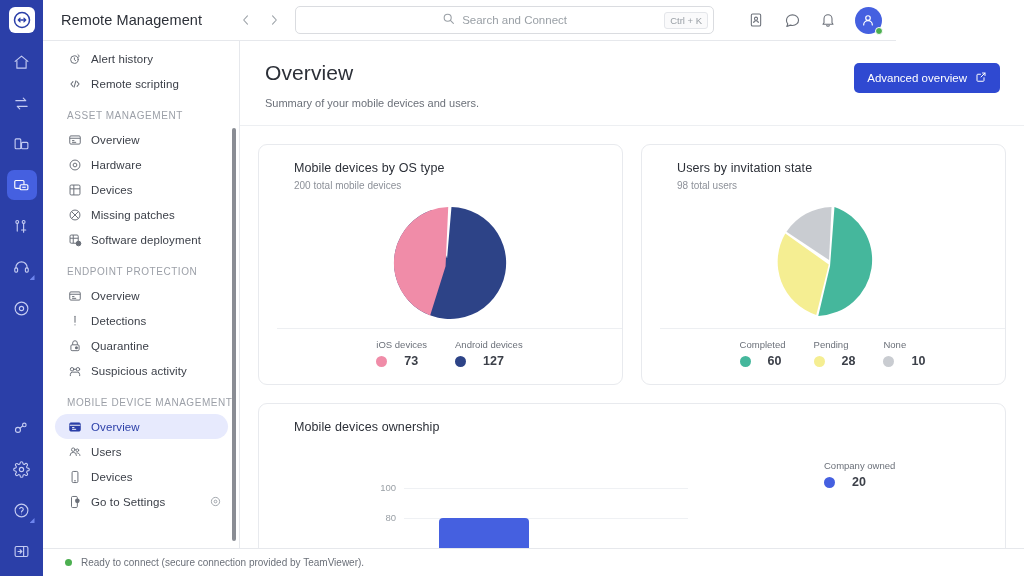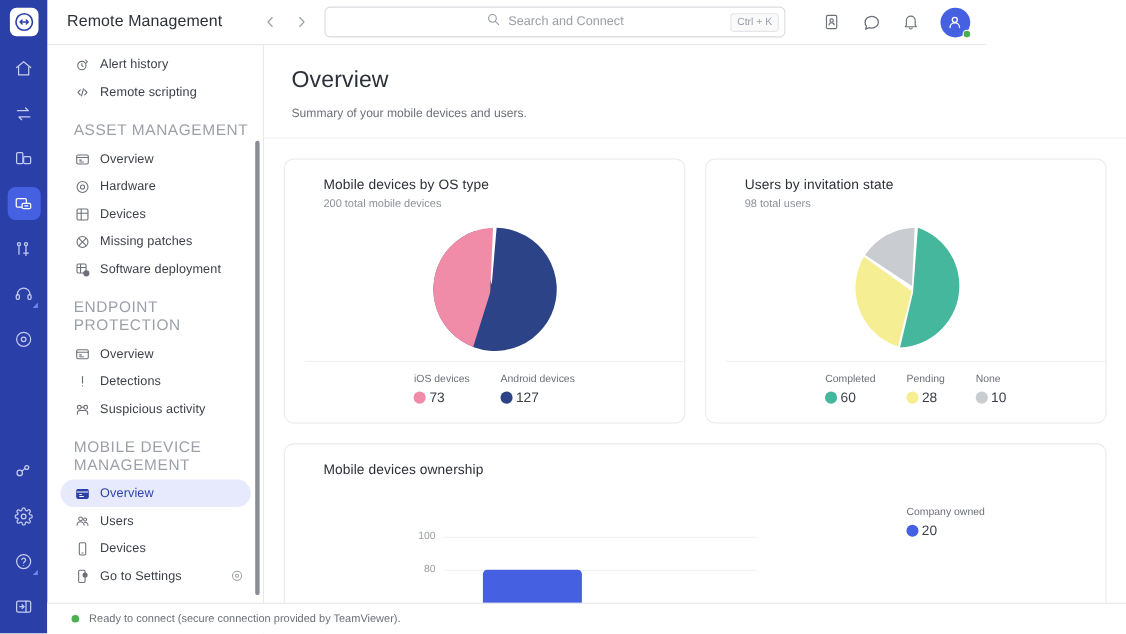--- a/index.html
+++ b/index.html
@@ -50,21 +50,21 @@
     display: flex; flex-direction: column;
     overflow: hidden;
   }
   .sidebar-scroll {
     padding-top: 46px;
     flex: 1 1 auto;
     overflow: hidden;
     position: relative;
   }
   .nav-group-label {
-    font-size: 14px; letter-spacing: 0.55px;
+    font-size: 10px; letter-spacing: 0.55px;
     color: #9CA0A8; text-transform: uppercase;
     padding: 14px 0 6px 24px;
     font-weight: 400;
   }
   .nav-item {
     display: flex; align-items: center;
     height: 25px; margin: 0 11px 0 12px;
     padding-left: 12px; border-radius: 13px;
     cursor: pointer; position: relative;
   }
@@ -185,21 +185,21 @@
     display: flex; justify-content: center; align-items: center;
     height: 131px; margin-top: 6px;
   }
   .pie-sep { border-top: 1px solid #EDEFF2; margin: 0 -17px; }
   .legend {
     display: flex; justify-content: center; gap: 28px;
     padding: 10px 0 16px 0;
   }
   .leg-item { text-align: left; }
   .leg-label { font-size: 9.5px; color: #6B7079; }
-  .leg-row { display: flex; align-items: center; gap: 3px; margin-top: 4px; }
+  .leg-row { display: flex; align-items: center; gap: 17px; margin-top: 4px; font-weight: bold; }
   .leg-dot { width: 11px; height: 11px; border-radius: 50%; flex: 0 0 11px; }
   .leg-val { font-size: 12.5px; color: #3C4049; }
 
   .card-wide { margin-top: 18px; padding-bottom: 0; }
   .bar-area { position: relative; height: 110px; margin-top: 24px; }
   .bar-plot { position: absolute; left: 110px; top: 0; right: 300px; height: 110px; }
   .grid-line {
     position: absolute; left: 0; right: 0; height: 1px; background: #EFF1F4;
   }
   .y-tick {
@@ -402,20 +402,30 @@
         <span class="nav-ico">
           <svg width="14" height="14" viewBox="0 0 24 24" fill="none" stroke="#6B7079" stroke-width="1.8" stroke-linecap="round">
               <path d="M12 4v10"></path>
               <circle cx="12" cy="18.5" r="1" fill="#6B7079" stroke="none"></circle>
             </svg>
         </span>
         <span class="nav-label">Detections</span>
       </div>
       <div class="nav-item">
         <span class="nav-ico">
+          <svg width="14" height="14" viewBox="0 0 24 24" fill="none" stroke="#6B7079" stroke-width="1.7">
+              <rect x="5" y="10" width="14" height="10" rx="2"></rect>
+              <path d="M8 10V7a4 4 0 018 0v3"></path>
+              <circle cx="14.5" cy="15" r="2.6" fill="#6B7079" stroke="none"></circle>
+            </svg>
+        </span>
+        <span class="nav-label">Quarantine</span>
+      </div>
+      <div class="nav-item">
+        <span class="nav-ico">
           <svg width="14" height="14" viewBox="0 0 24 24" fill="none" stroke="#6B7079" stroke-width="1.7" stroke-linecap="round">
               <circle cx="7" cy="9" r="3"></circle>
               <circle cx="17" cy="9" r="3"></circle>
               <path d="M10 9h4"></path>
               <path d="M4 20v-2a4 4 0 014-4h8a4 4 0 014 4v2"></path>
             </svg>
         </span>
         <span class="nav-label">Suspicious activity</span>
       </div>
 
@@ -466,20 +476,30 @@
       </div>
 
       <div class="sb-track"></div>
     </div>
   </div>
 
   <div class="main">
     <div class="page-head">
       <div class="page-title">Overview</div>
       <div class="page-sub">Summary of your mobile devices and users.</div>
+      <button class="adv-btn">
+        <span>Advanced overview</span>
+        <span>
+          <svg width="12" height="12" viewBox="0 0 24 24" fill="none" stroke="#fff" stroke-width="2" stroke-linecap="round" stroke-linejoin="round">
+              <path d="M15 4h5v5"></path>
+              <path d="M20 4l-8 8"></path>
+              <path d="M18 13.5V19a1.5 1.5 0 01-1.5 1.5h-11A1.5 1.5 0 014 19V8a1.5 1.5 0 011.5-1.5H11"></path>
+            </svg>
+        </span>
+      </button>
     </div>
 
     <div class="content-scroll">
       <div class="row">
 
         <div class="card">
           <div class="card-title">Mobile devices by OS type</div>
           <div class="card-sub">200 total mobile devices</div>
           <div class="pie-wrap">
             <svg width="118" height="118" viewBox="0 0 120 120">

